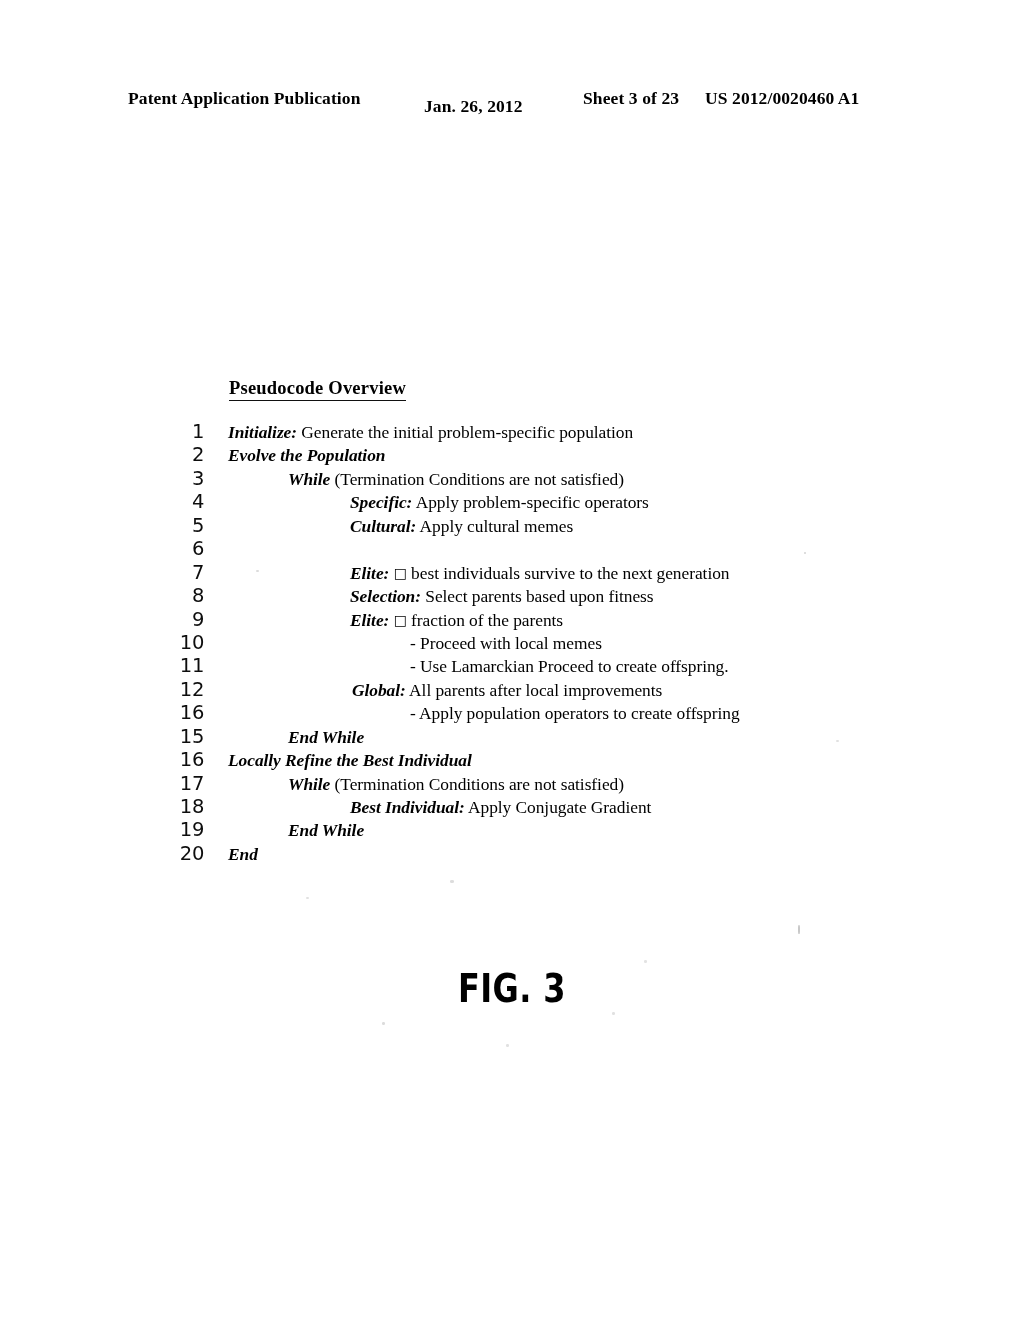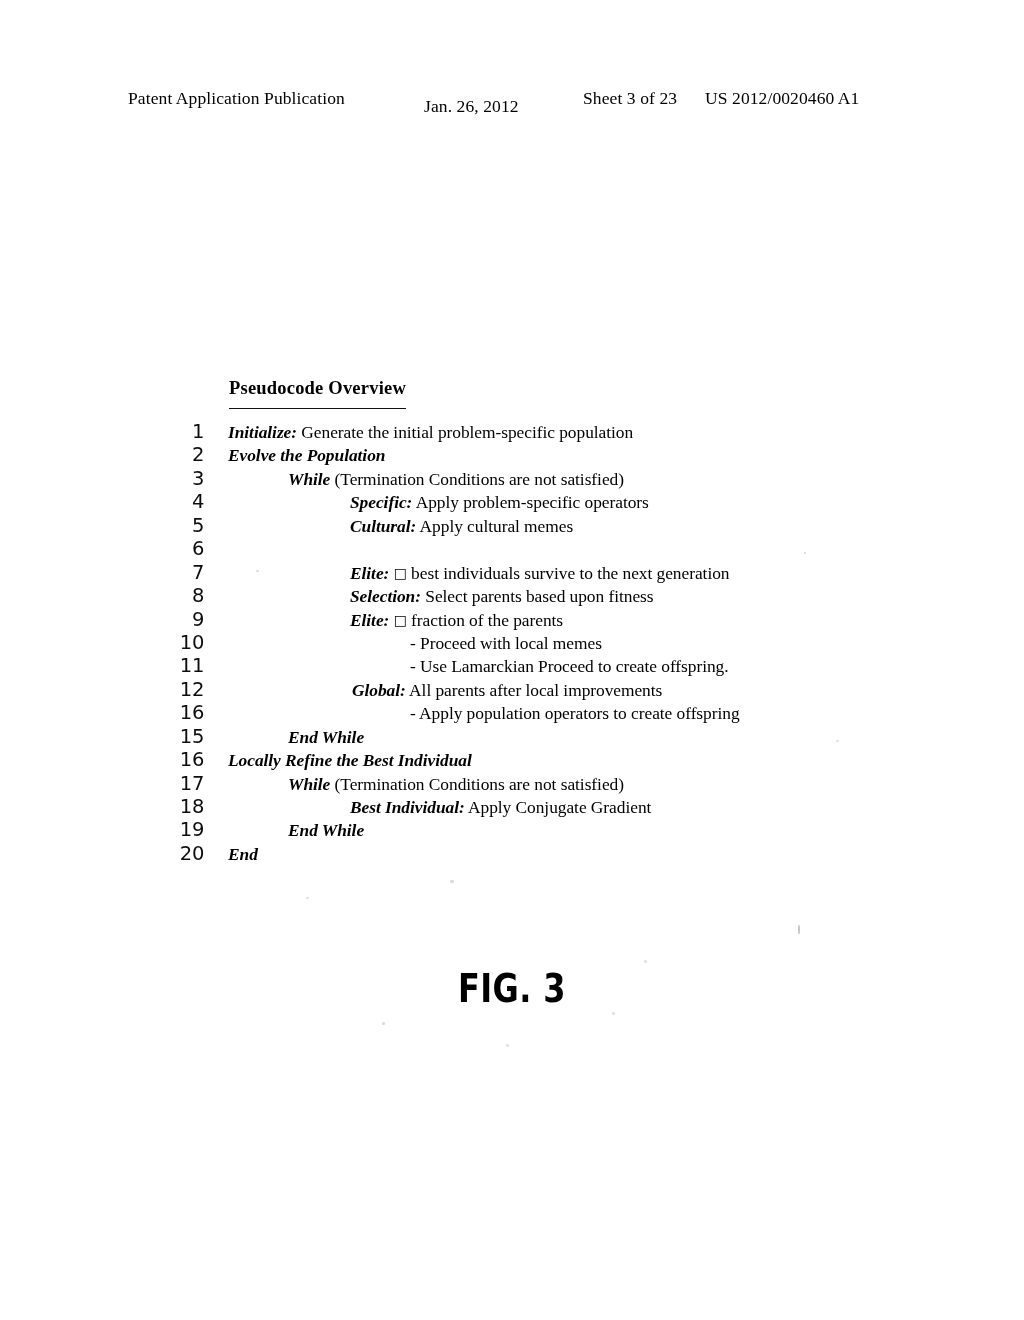--- a/index.html
+++ b/index.html
@@ -24,21 +24,21 @@
   }
 
   
   .doc-header {
     position: absolute;
     top: 88px;
     left: 0;
     width: 1024px;
     height: 26px;
     font-family: "Liberation Serif", "DejaVu Serif", serif;
-    font-weight: normal;
+    font-weight: bold;
     font-size: 17.5px;
     letter-spacing: 0.1px;
     white-space: nowrap;
   }
   .hdr-pub {
     position: absolute;
     left: 128px;
     top: 0;
   }
   .hdr-date {
@@ -59,21 +59,21 @@
 
   
   .fig-title {
     position: absolute;
     left: 229px;
     top: 378px;
     font-weight: bold;
     font-size: 18.5px;
     letter-spacing: 0.2px;
     border-bottom: 1.6px solid #111;
-    padding-bottom: 9px;
+    padding-bottom: 1px;
     display: inline-block;
     white-space: nowrap;
   }
 
   
   .listing {
     position: absolute;
     left: 0;
     top: 421px;
     width: 1024px;

